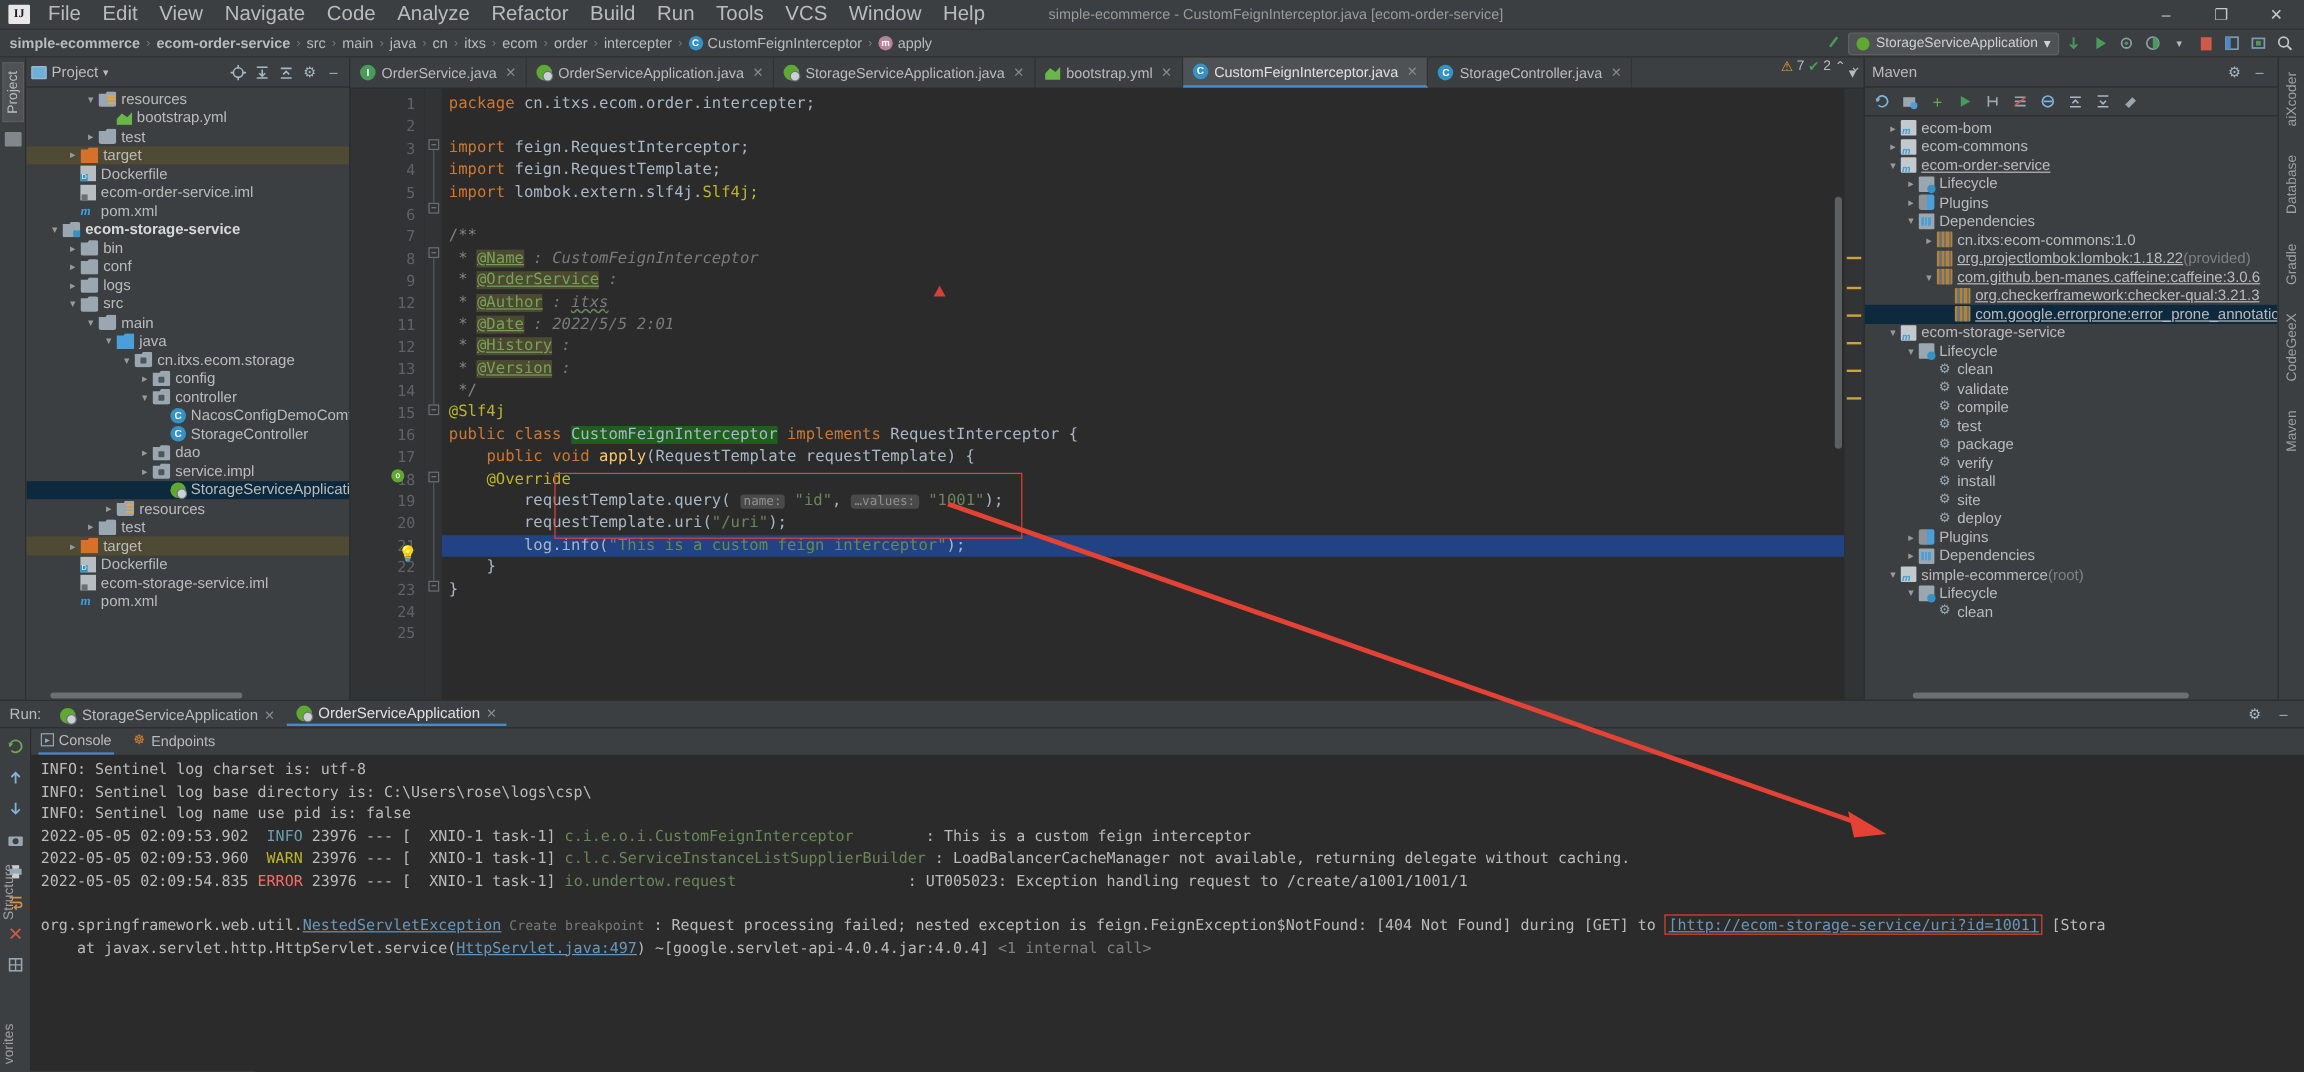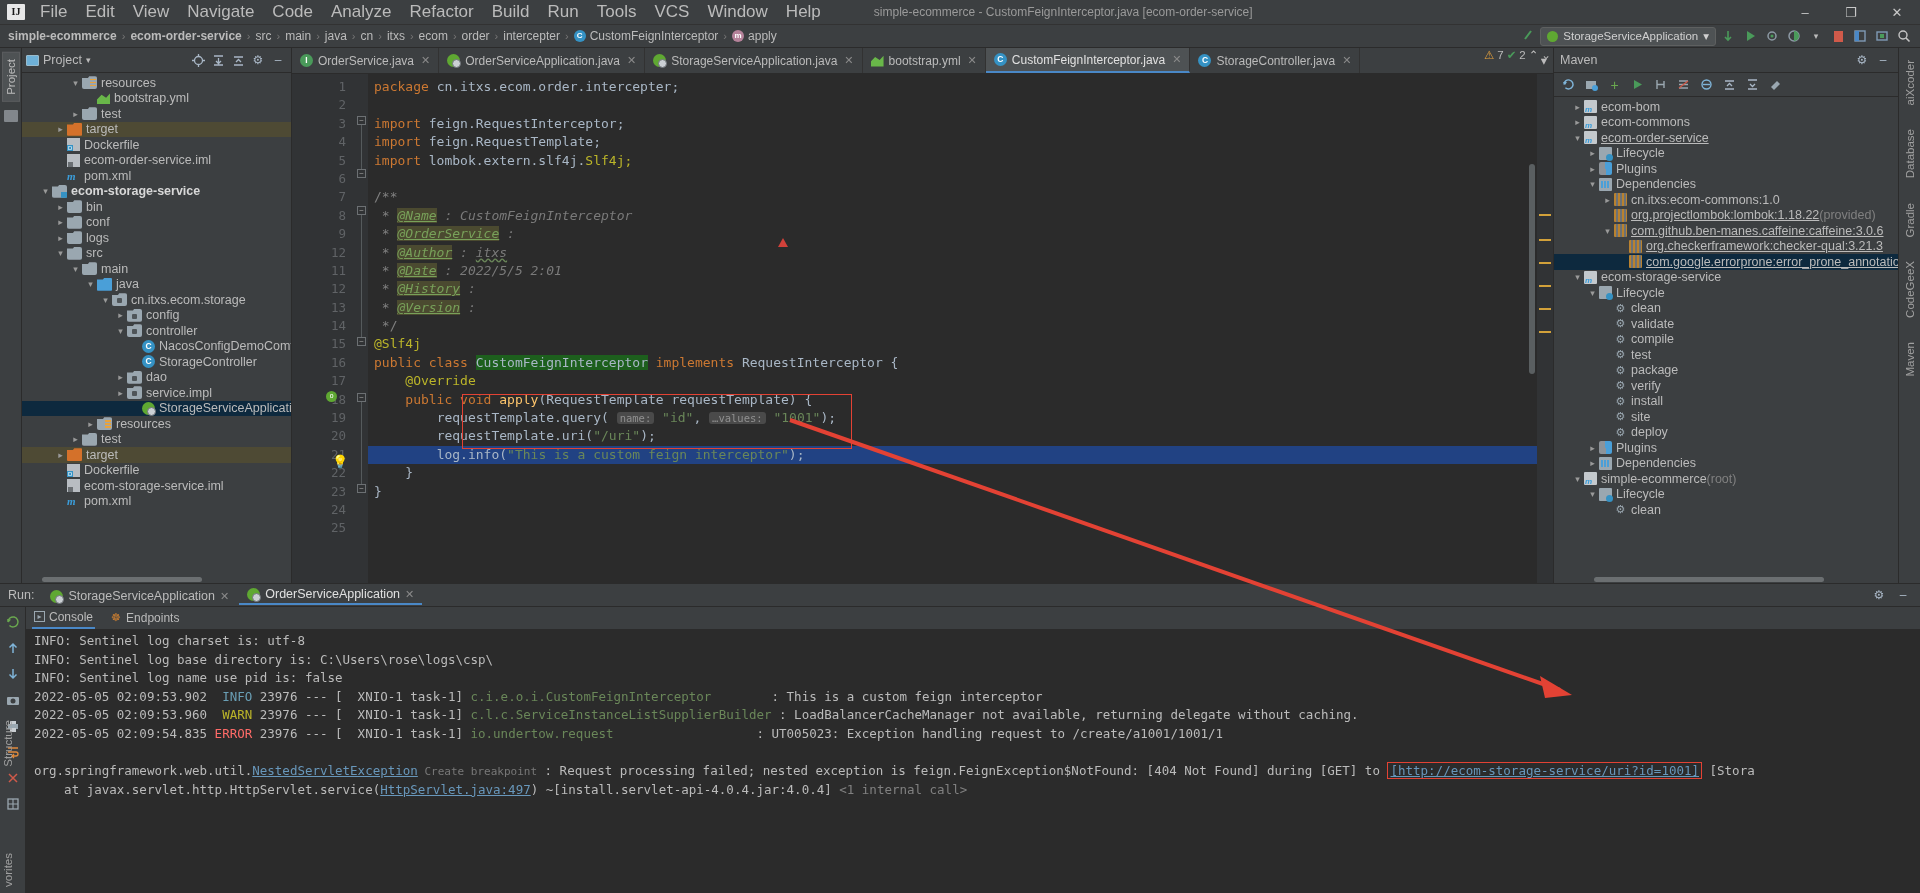--- a/index.html
+++ b/index.html
@@ -132,21 +132,21 @@
   .fold { position:absolute; left:3px; width:9px; height:9px; border:1px solid #6c7073; color:#a0a0a0;
           font-size:8px; line-height:7px; text-align:center; background:#313335;}
   .foldline { position:absolute; left:7px; width:1px; background:#555a5c; }
   .code { flex:1 1 auto; font-family:"DejaVu Sans Mono",monospace; font-size:13px;
           padding-top:4px; position:relative; overflow:hidden; }
   .cl { height:18.4px; line-height:18.4px; white-space:pre; padding-left:6px; }
   .kw { color:#cc7832; }
   .str { color:#6a8759; }
   .cmt { color:#808080; }
   .cmt-i { color:#7a7a7a; font-style:italic; }
-  .tag { color:#78a15a; font-style:italic; text-decoration:underline; background:#4b4a30;margin-top:11px; }
+  .tag { color:#78a15a; text-decoration:underline; background:#4b4a30;margin-top:11px; }
   .anno { color:#bbb529; }
   .cls-hl { background:#1d5f1d; color:#a9b7c6; }
   .typ { color:#a9b7c6; }
   .mth { color:#ffc66d; }
   .hint { background:#4a4a4a; color:#909090; font-size:10.5px; border-radius:3px; padding:0 3px;
           font-style:normal; }
   .sel-line { background:#214283; }
   .wavy { text-decoration:underline; text-decoration-style:wavy; text-decoration-color:#6a8759; }
   .redbox { position:absolute; border:1.6px solid #e34234; pointer-events:none; }
   .bulb { position:absolute; color:#f0c040; font-size:13px; }
@@ -633,22 +633,22 @@
           <div class="cl"><span class="cmt">/**</span></div>
           <div class="cl"><span class="cmt"> * </span><span class="tag">@Name</span><span class="cmt-i"> : CustomFeignInterceptor</span></div>
           <div class="cl"><span class="cmt"> * </span><span class="tag">@OrderService</span><span class="cmt-i"> :</span></div>
           <div class="cl"><span class="cmt"> * </span><span class="tag">@Author</span><span class="cmt-i"> : </span><span class="cmt-i wavy">itxs</span></div>
           <div class="cl"><span class="cmt"> * </span><span class="tag">@Date</span><span class="cmt-i"> : 2022/5/5 2:01</span></div>
           <div class="cl"><span class="cmt"> * </span><span class="tag">@History</span><span class="cmt-i"> :</span></div>
           <div class="cl"><span class="cmt"> * </span><span class="tag">@Version</span><span class="cmt-i"> :</span></div>
           <div class="cl"><span class="cmt"> */</span></div>
           <div class="cl"><span class="anno">@Slf4j</span></div>
           <div class="cl"><span class="kw">public</span> <span class="kw">class</span> <span class="cls-hl">CustomFeignInterceptor</span> <span class="kw">implements</span> <span class="typ">RequestInterceptor</span> <span class="typ">{</span></div>
+          <div class="cl">    <span class="kw">public</span> <span class="kw">void</span> <span class="mth">apply</span><span class="typ">(</span><span class="typ">RequestTemplate</span> <span class="typ">requestTemplate</span><span class="typ">) </span><span class="typ">{</span></div>
           <div class="cl">    <span class="anno">@Override</span></div>
-          <div class="cl">    <span class="kw">public</span> <span class="kw">void</span> <span class="mth">apply</span><span class="typ">(</span><span class="typ">RequestTemplate</span> <span class="typ">requestTemplate</span><span class="typ">) </span><span class="typ">{</span></div>
           <div class="cl">        <span class="typ">requestTemplate</span><span class="typ">.</span><span class="typ">query</span><span class="typ">( </span><span class="hint">name:</span> <span class="str">"id"</span><span class="typ">, </span><span class="hint">…values:</span> <span class="str">"1001"</span><span class="typ">);</span></div>
           <div class="cl">        <span class="typ">requestTemplate</span><span class="typ">.</span><span class="typ">uri</span><span class="typ">(</span><span class="str">"/uri"</span><span class="typ">);</span></div>
           <div class="cl sel-line">        <span class="typ">log</span><span class="typ">.</span><span class="typ">info</span><span class="typ">(</span><span class="str">"This is a custom feign interceptor"</span><span class="typ">);</span></div>
           <div class="cl">    <span class="typ">}</span></div>
           <div class="cl"><span class="typ">}</span></div>
           <div class="cl"></div>
 
           <div class="redbox" style="left:94px; top:320px; width:390px; height:55px;"></div>
           <div class="errmark" style="left:410px; top:164px;"></div>
         </div>
@@ -969,21 +969,21 @@
           </div>
         <div class="console" id="console">
             <div class="ll"><span class="">INFO: Sentinel log charset is: utf-8</span></div>
             <div class="ll"><span class="">INFO: Sentinel log base directory is: C:\Users\rose\logs\csp\</span></div>
             <div class="ll"><span class="">INFO: Sentinel log name use pid is: false</span></div>
             <div class="ll"><span class="">2022-05-05 02:09:53.902</span><span class="c-info">  INFO</span><span class=""> 23976 --- [  XNIO-1 task-1] </span><span class="c-cls">c.i.e.o.i.CustomFeignInterceptor</span><span class="">        : This is a custom feign interceptor</span></div>
             <div class="ll"><span class="">2022-05-05 02:09:53.960</span><span class="c-warn">  WARN</span><span class=""> 23976 --- [  XNIO-1 task-1] </span><span class="c-cls">c.l.c.ServiceInstanceListSupplierBuilder</span><span class=""> : LoadBalancerCacheManager not available, returning delegate without caching.</span></div>
             <div class="ll"><span class="">2022-05-05 02:09:54.835</span><span class="c-err"> ERROR</span><span class=""> 23976 --- [  XNIO-1 task-1] </span><span class="c-cls">io.undertow.request</span><span class="">                   : UT005023: Exception handling request to /create/a1001/1001/1</span></div>
             <div class="ll"><span class=""></span></div>
             <div class="ll"><span class="">org.springframework.web.util.</span><span class="c-link">NestedServletException</span><span class="cbreak"> Create breakpoint</span><span class=""> : Request processing failed; nested exception is feign.FeignException$NotFound: [404 Not Found] during [GET] to </span><span class="c-link linkbox">[http://ecom-storage-service/uri?id=1001]</span><span class=""> [Stora</span></div>
-            <div class="ll"><span class="">    at javax.servlet.http.HttpServlet.service(</span><span class="c-link">HttpServlet.java:497</span><span class="">) ~[install.servlet-api-4.0.4.jar:4.0.4] </span><span class="c-grey">&lt;1 internal call&gt;</span></div>
+            <div class="ll"><span class="">    at javax.servlet.http.HttpServlet.service(</span><span class="c-link">HttpServlet.java:497</span><span class="">) ~[google.servlet-api-4.0.4.jar:4.0.4] </span><span class="c-grey">&lt;1 internal call&gt;</span></div>
           </div>
       </div>
     </div>
   </div>
 
   <div style="position:absolute;left:0;bottom:120px;width:22px">
     <div class="vtab2">Structure</div>
   </div>
   <div style="position:absolute;left:0;bottom:0px;width:22px">
     <div class="vtab2">vorites</div>

